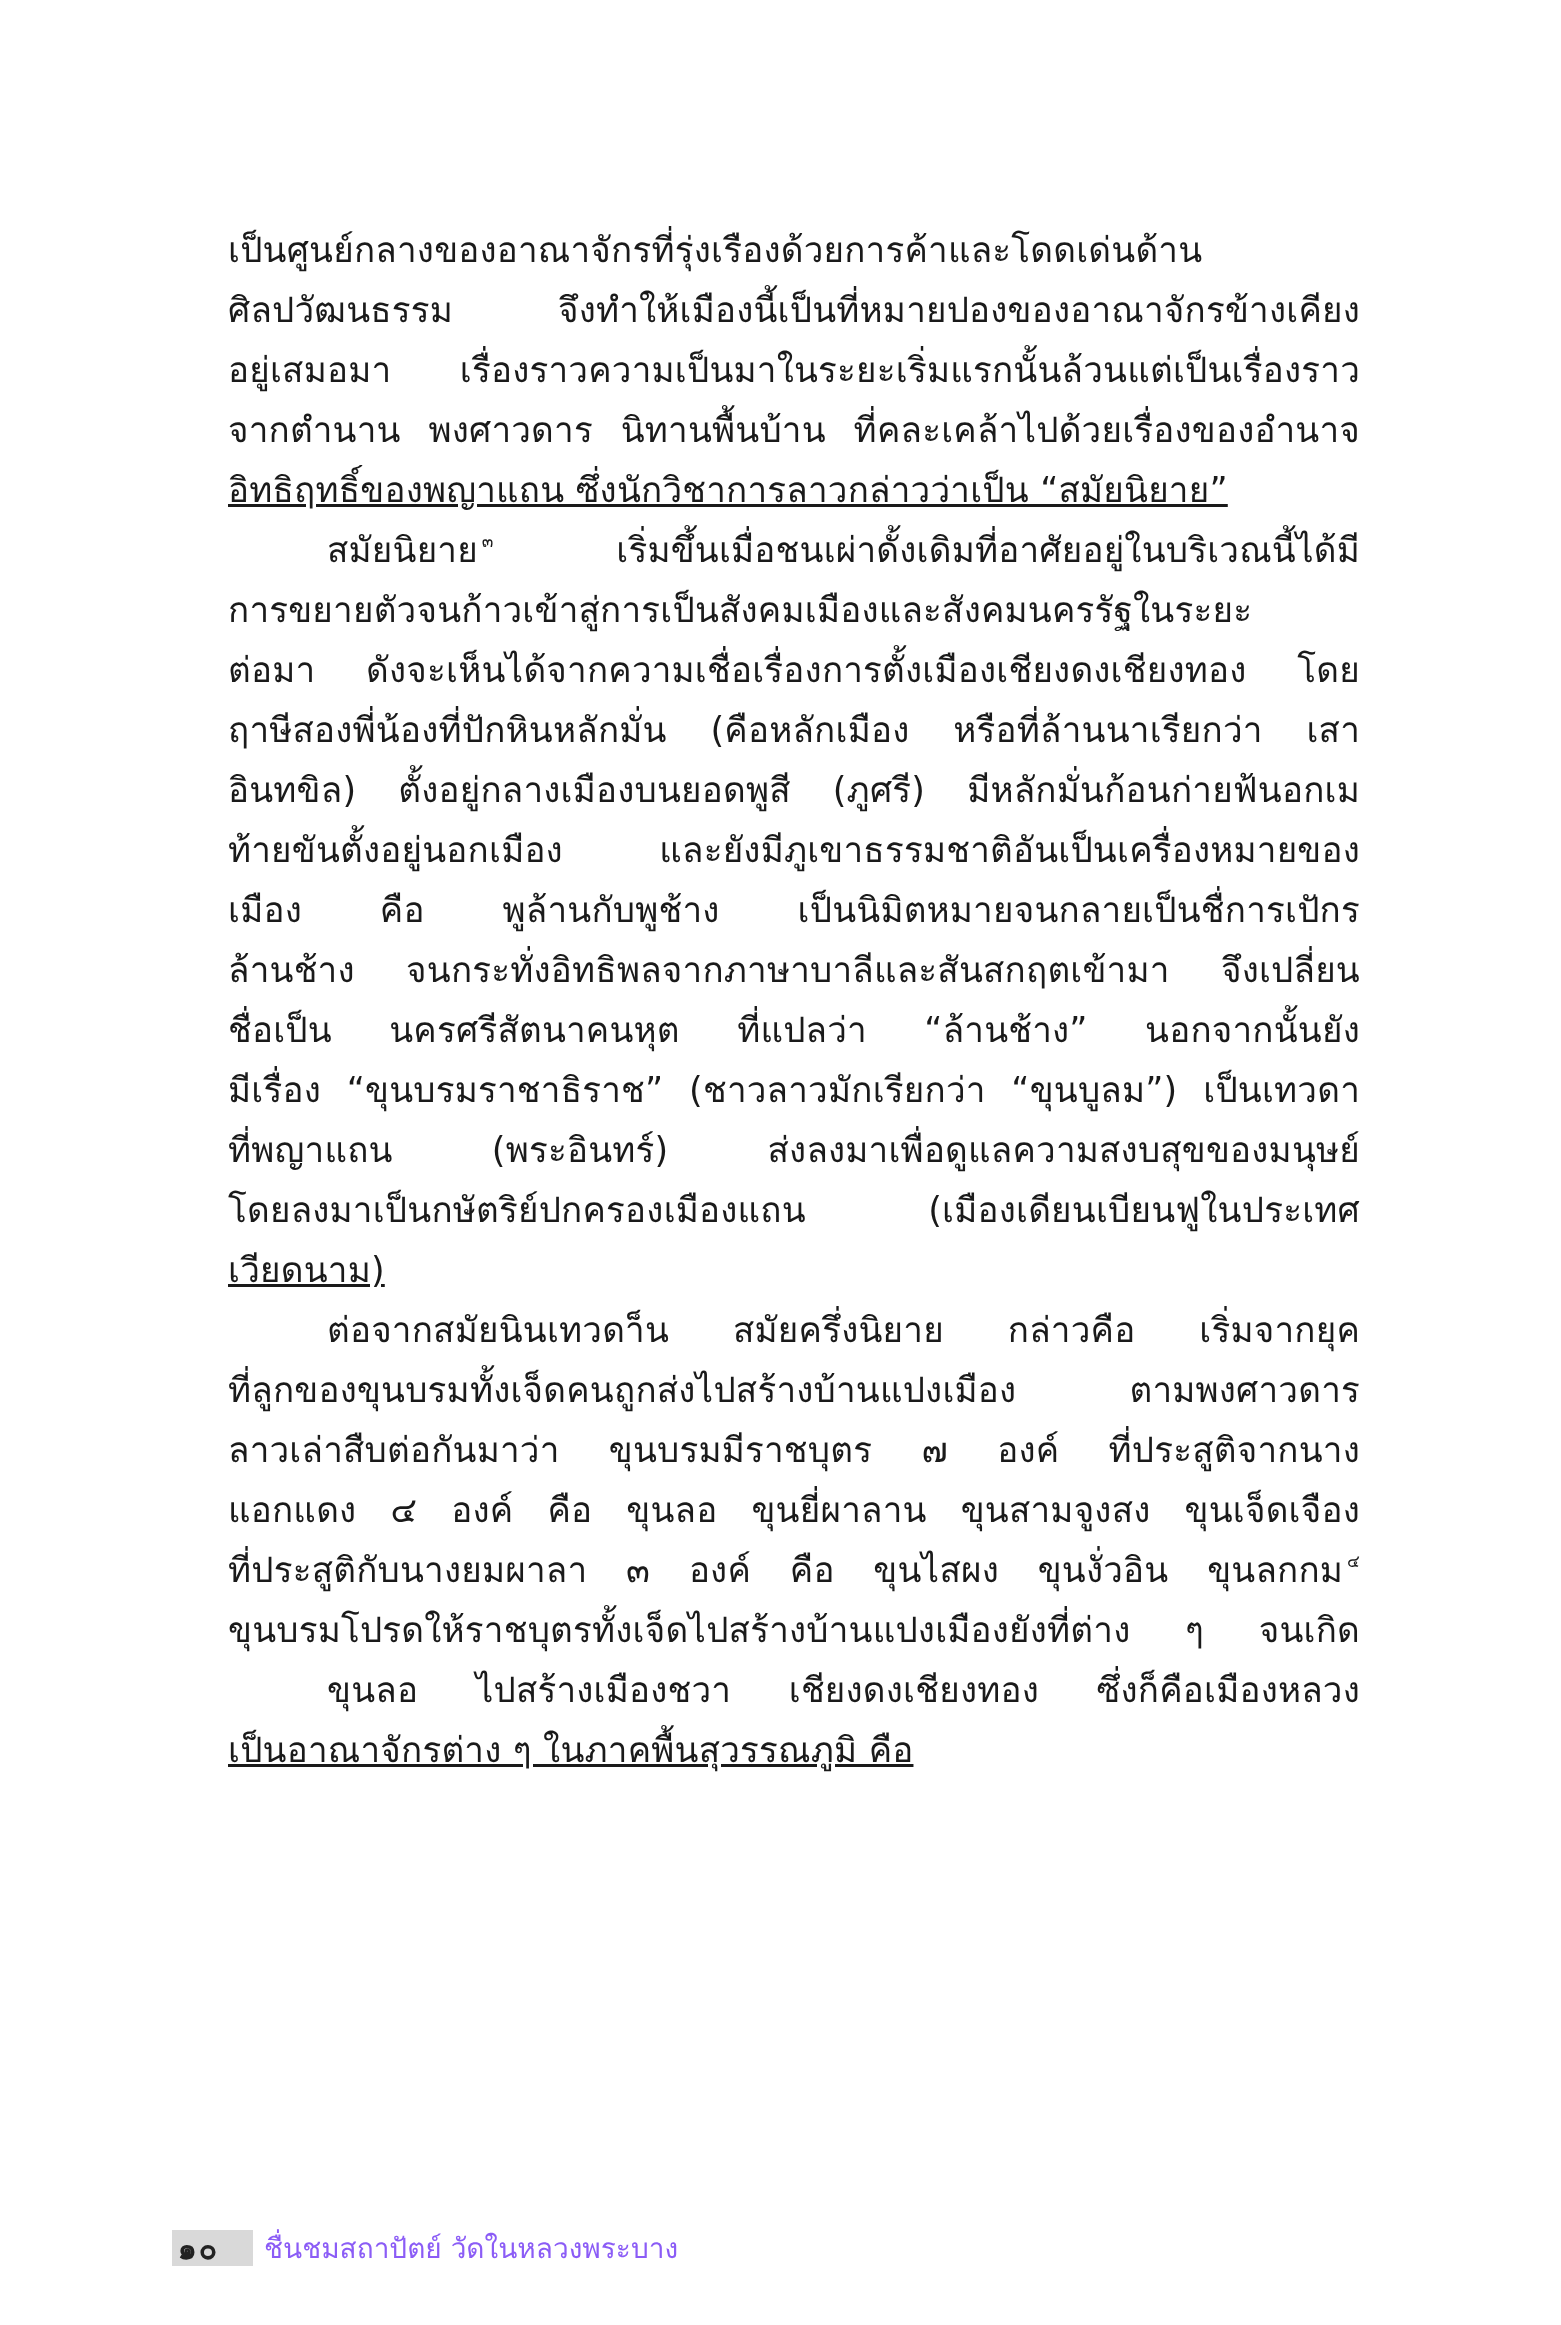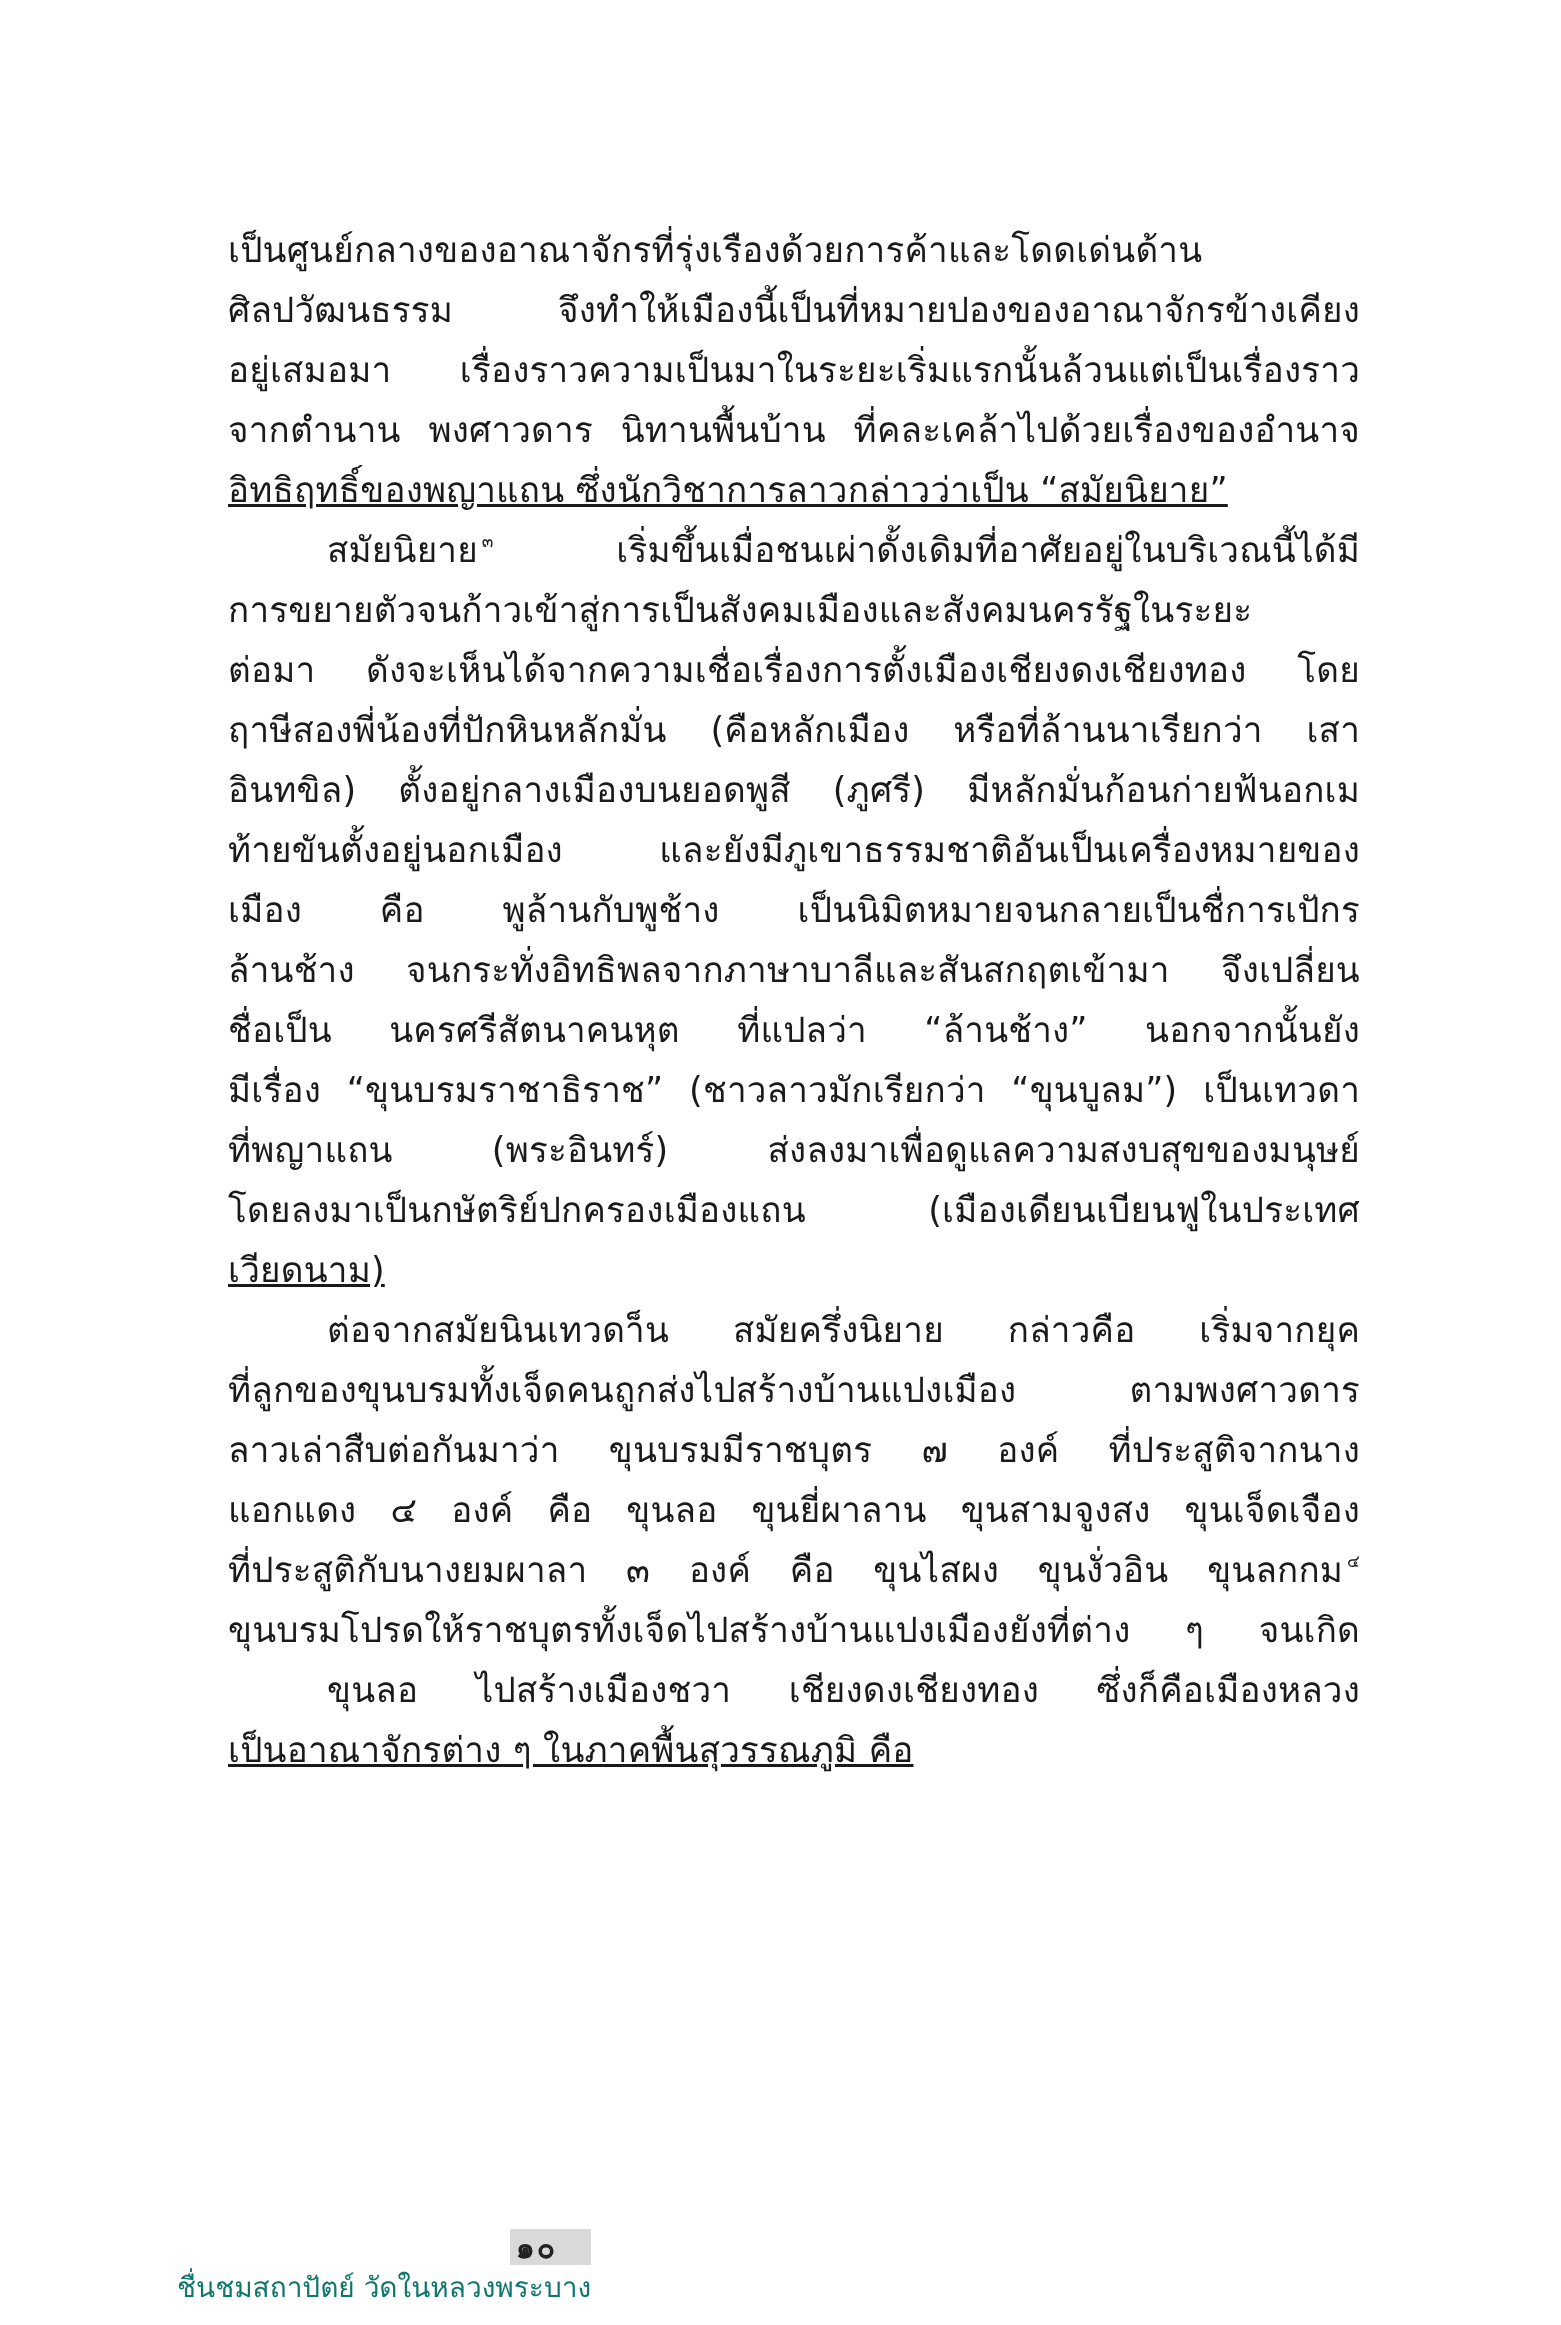--- a/index.html
+++ b/index.html
@@ -53,40 +53,39 @@
       vertical-align: 15px;
       line-height: 0;
       margin-left: 3.8px;
     }
     .footer {
       position: absolute;
       left: 172px;
       top: 2229px;
       height: 38px;
       display: flex;
-      align-items: flex-end;
-      flex-direction: column;
+      align-items: center;
     }
     .page-num {
       background: #d9d9d9;
       width: 81px;
       height: 36px;
       display: flex;
       align-items: center;
       padding-left: 5.7px;
       font-size: 30px;
       font-weight: bold;
       color: #222;
       letter-spacing: 1.9px;
       box-sizing: border-box;
     }
     .running-title {
-      margin-left: 5px;
+      margin-left: 11px;
       font-size: 28px;
-      color: #0f766e;
+      color: #8b5cf6;
       font-family: "DejaVu Sans", sans-serif;
     }
   </style>
 </head>
 <body>
 
 <div class="page">
   <div class="text-block">
     <div class="line">เป็นศูนย์กลางของอาณาจักรที่รุ่งเรืองด้วยการค้าและโดดเด่นด้าน</div>
     <div class="line">ศิลปวัฒนธรรม จึงทำให้เมืองนี้เป็นที่หมายปองของอาณาจักรข้างเคียง</div>

